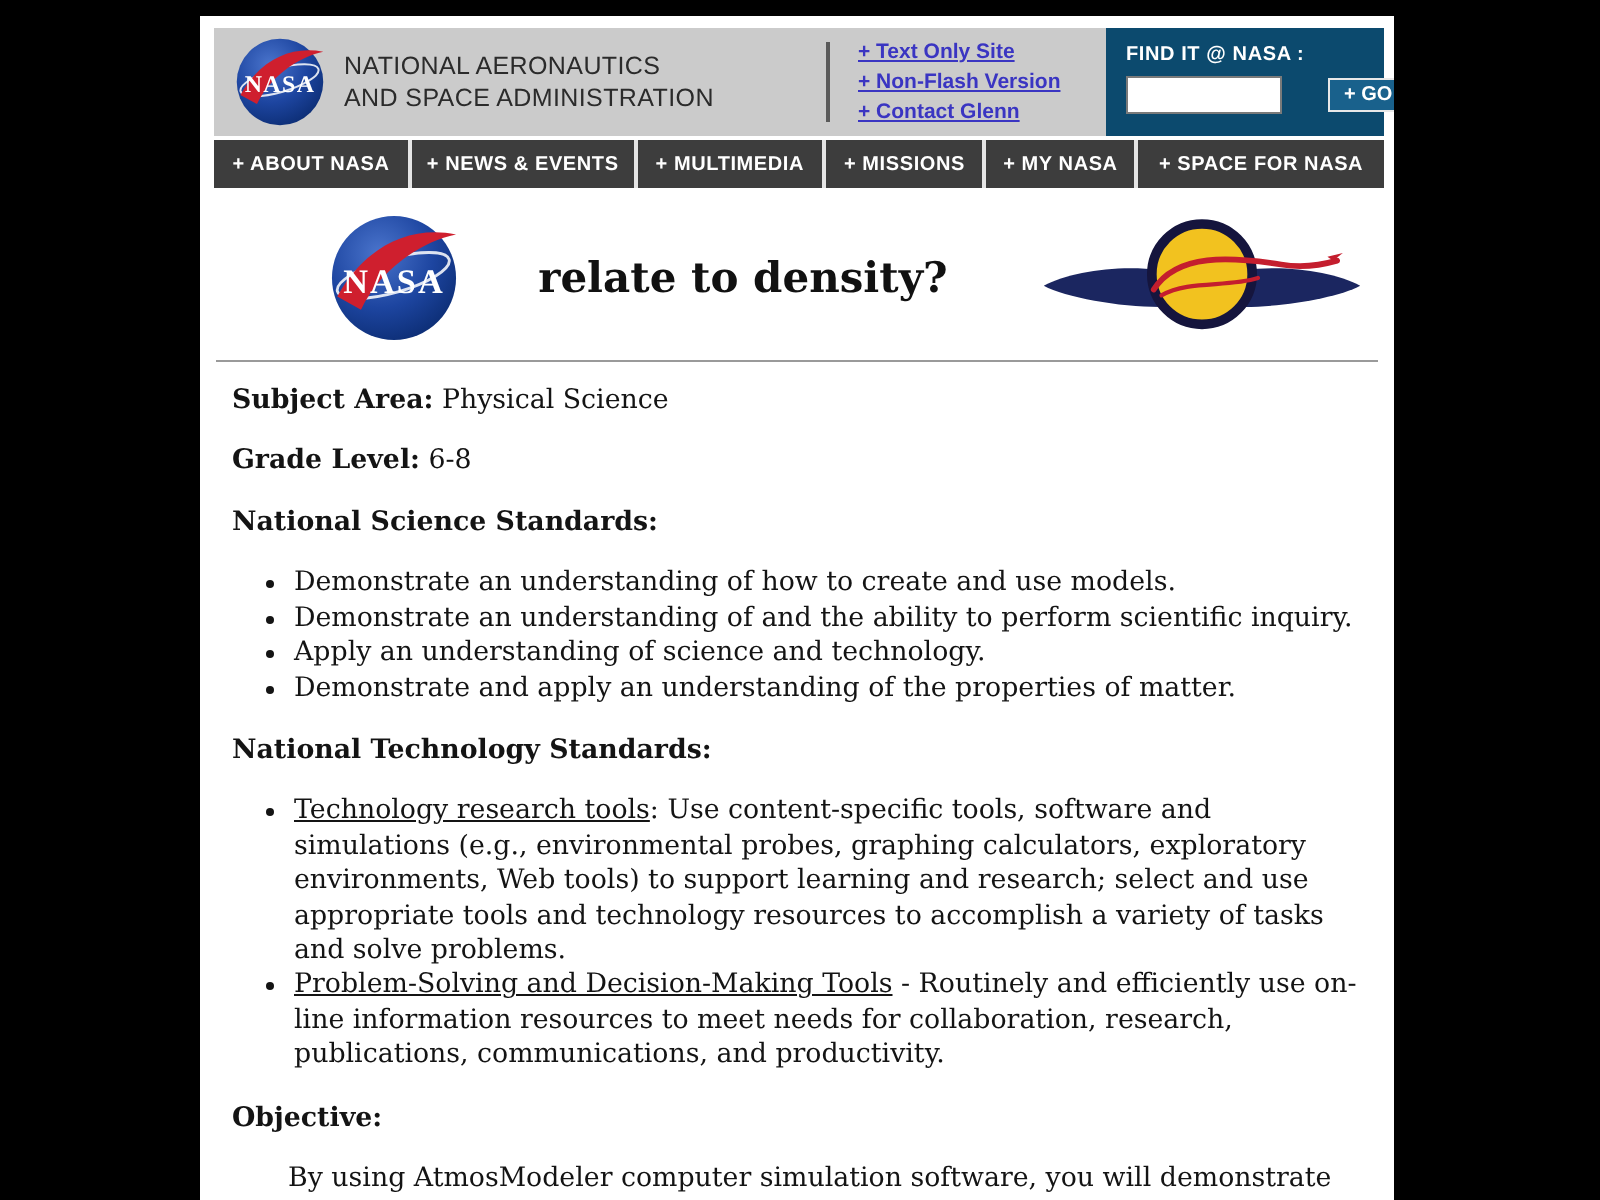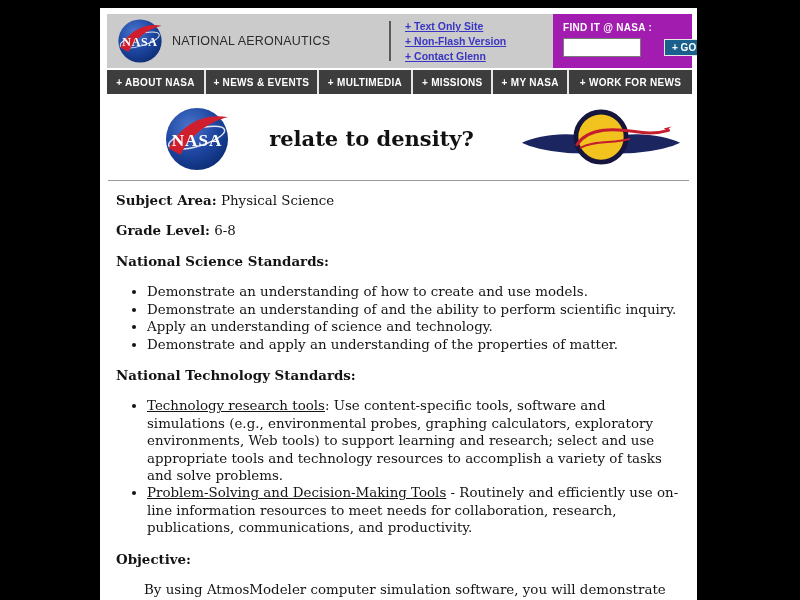--- a/index.html
+++ b/index.html
@@ -14,26 +14,26 @@
   
   .masthead { margin:6px 5px 0 7px; }
   .topbar { display:flex; background:#cbcbcb; height:54px; align-items:stretch; }
   .logo-area { display:flex; align-items:center; gap:9px; padding-left:10px; flex:1; }
   .meatball-sm { width:46px; height:46px; flex:0 0 auto; }
   .agency {
     font-weight:normal; font-size:12.5px; line-height:1.3; color:#2b2b2b;
     letter-spacing:.2px;
   }
   .vdivider { width:2px; background:#5a5a5a; height:40px; align-self:center; }
-  .top-links { display:flex; flex-direction:column; justify-content:center; gap:3px; padding:0 14px; width:162px;border-radius:15px; }
+  .top-links { display:flex; flex-direction:column; justify-content:center; gap:3px; padding:0 14px; width:138px;border-radius:15px; }
   .top-links a {
     color:#3a35c2; font-size:10.5px; font-weight:bold; text-decoration:underline; cursor:pointer;
     white-space:nowrap;
   }
-  .findit { width:139px; background:#a21caf; padding:8px 9px 0 10px; flex:0 0 auto; }
+  .findit { width:139px; background:#0c4a6e; padding:8px 9px 0 10px; flex:0 0 auto; }
   .findit-label { color:#fff; font-size:10px; font-weight:bold; margin-bottom:5px; letter-spacing:.3px; }
   .findit-row { display:flex; gap:23px; align-items:center; }
   .search-input {
     width:78px; height:19px; border:1px solid #7a7a7a; background:#fff; font-size:11px; padding:0 3px;
   }
   .go-btn {
     background:#19618c; border:1.5px solid #e8e8e8; color:#fff; font-size:10px; font-weight:bold;
     padding:2px 7px; cursor:pointer; white-space:nowrap;
   }
 
@@ -89,20 +89,21 @@
               <stop offset="100%" stop-color="#0a2a6e"></stop>
             </radialGradient>
           </defs>
           <circle cx="50" cy="50" r="47" fill="url(#mb1)"></circle>
           <ellipse cx="50" cy="48" rx="44" ry="13" fill="none" stroke="#ffffff" stroke-width="2.2" transform="rotate(-16 50 50)" opacity=".85"></ellipse>
           <path d="M7,64 C28,26 62,10 97,17 C68,23 38,46 25,74 Z" fill="#cf1f2e"></path>
           <text x="50" y="61" text-anchor="middle" font-size="26" font-weight="bold" fill="#ffffff" letter-spacing="1.5" font-family="Liberation Serif, serif">NASA</text>
         </svg>
         <div class="agency">
           <div>NATIONAL AERONAUTICS</div>
+          <div>AND SPACE ADMINISTRATION</div>
         </div>
       </div>
       <div class="vdivider"></div>
       <div class="top-links">
         <a>+ Text Only Site</a>
         <a>+ Non-Flash Version</a>
         <a>+ Contact Glenn</a>
       </div>
       <div class="findit">
         <div class="findit-label">FIND IT @ NASA :</div>
@@ -111,21 +112,21 @@
           <button class="go-btn">+ GO</button>
         </div>
       </div>
     </div>
     <div class="navbar">
       <div class="nav-item">+ ABOUT NASA</div>
       <div class="nav-item">+ NEWS &amp; EVENTS</div>
       <div class="nav-item">+ MULTIMEDIA</div>
       <div class="nav-item">+ MISSIONS</div>
       <div class="nav-item">+ MY NASA</div>
-      <div class="nav-item">+ WORK FOR NEWS</div>
+      <div class="nav-item">+ SPACE FOR NASA</div>
     </div>
   </div>
 
   <div class="banner">
     <svg class="meatball-lg" viewBox="0 0 100 100">
       <defs>
         <radialGradient id="mb2" cx="38%" cy="30%" r="80%">
           <stop offset="0%" stop-color="#4a74cc"></stop>
           <stop offset="55%" stop-color="#1d45a0"></stop>
           <stop offset="100%" stop-color="#0a2a6e"></stop>

